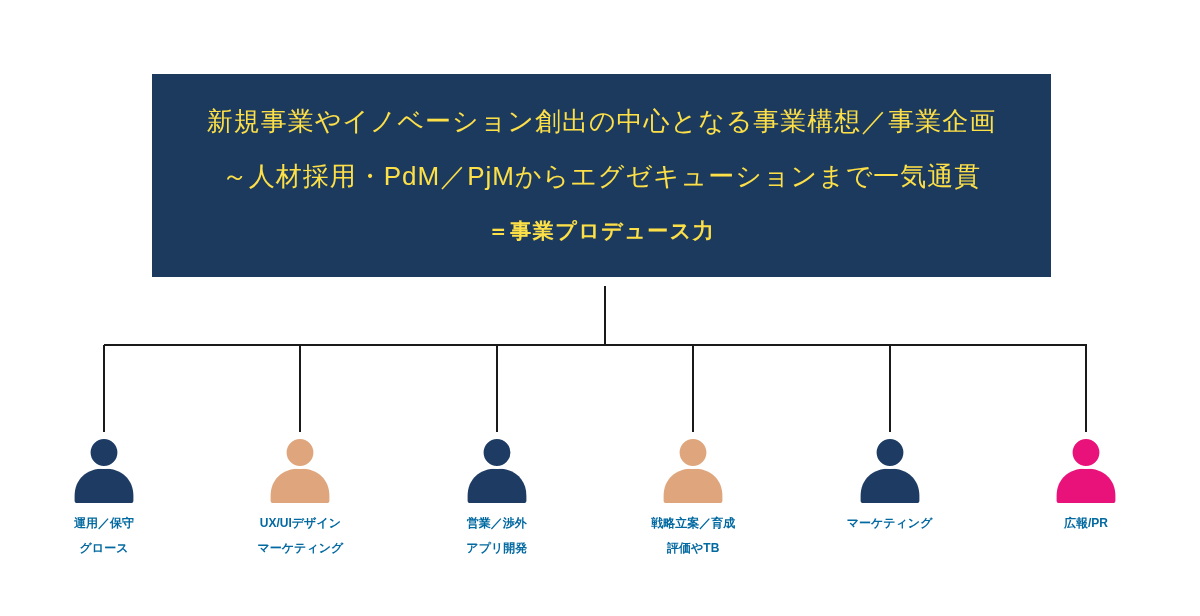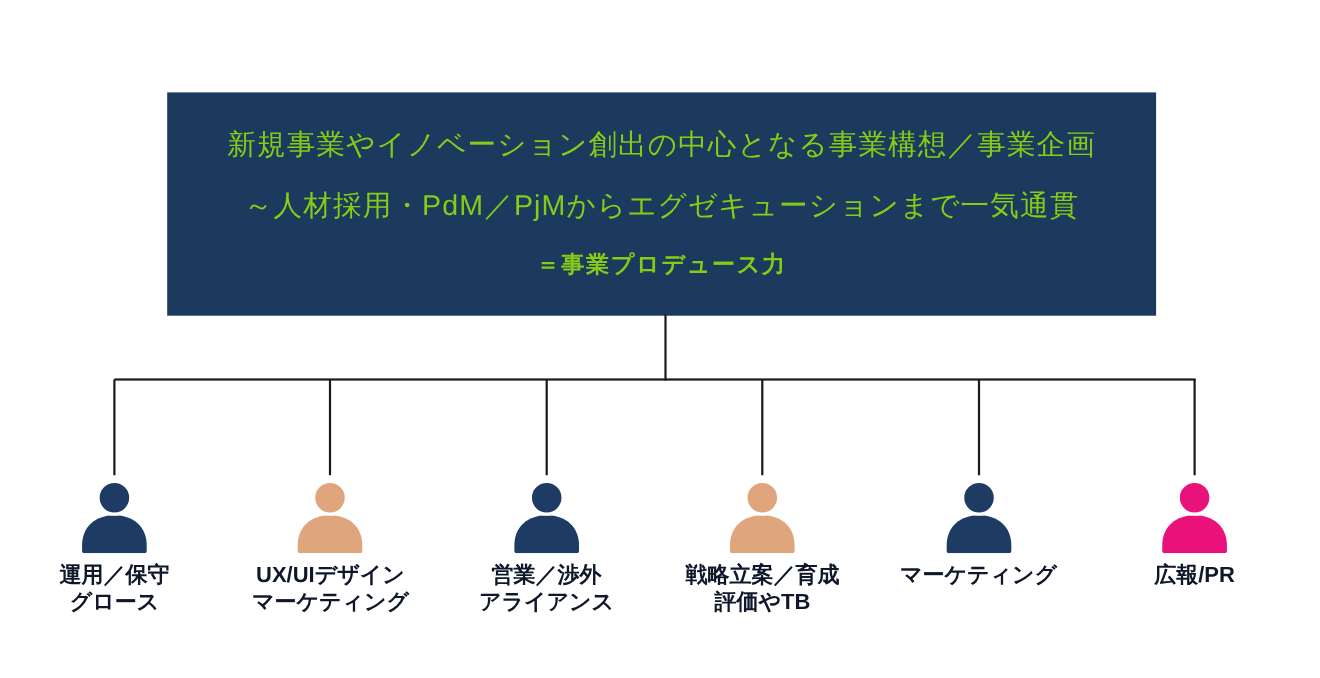--- a/index.html
+++ b/index.html
@@ -10,25 +10,25 @@
     width: 1200px;
     height: 616px;
     background: #ffffff;
     overflow: hidden;
   }
 
   
   .hero {
     position: absolute;
     left: 152px;
-    top: 84px;
+    top: 74px;
     width: 899px;
     height: 203px;
     background: #1c3a5e;
-    color: #84cc16;
+    color: #fde047;
     display: flex;
     flex-direction: column;
     align-items: center;
     justify-content: center;
     gap: 27px;
     text-align: center;
   }
   .hero-line {
     font-size: 26px;
     line-height: 28px;
@@ -78,23 +78,23 @@
   }
   .drop {
     width: 2px;
     height: 87px;
     background: #1a1a1a;
     margin-bottom: 5px;
   }
   .person { display: block; }
   .label {
     margin-top: 8px;
-    font-size: 20px;
+    font-size: 12px;
     font-weight: bold;
-    color: #0f172a;
+    color: #0369a1;
     text-align: center;
     line-height: 25px;
     white-space: nowrap;
   }
 </style>
 </head>
 <body>
 
 <div class="canvas">
 
@@ -136,21 +136,21 @@
 
 
     <div class="member">
       <div class="drop"></div>
       <svg class="person" width="66" height="66" viewBox="0 0 64 64">
         <path d="M6 64 Q3.5 64 3.5 61.5 L3.5 57 C3.5 41 15 30.5 32 30.5 C49 30.5 60.5 41 60.5 57 L60.5 61.5 Q60.5 64 58 64 Z" fill="#1e3c63"></path>
         <circle cx="32" cy="15" r="14.5" stroke="#ffffff" stroke-width="3" fill="#1e3c63"></circle>
       </svg>
       <div class="label">
         <div>営業／渉外</div>
-        <div>アライアンス</div>
+        <div>アプリ開発</div>
       </div>
     </div>
 
     <div class="member">
       <div class="drop"></div>
       <svg class="person" width="66" height="66" viewBox="0 0 64 64">
         <path d="M6 64 Q3.5 64 3.5 61.5 L3.5 57 C3.5 41 15 30.5 32 30.5 C49 30.5 60.5 41 60.5 57 L60.5 61.5 Q60.5 64 58 64 Z" fill="#dfa67d"></path>
         <circle cx="32" cy="15" r="14.5" stroke="#ffffff" stroke-width="3" fill="#dfa67d"></circle>
       </svg>
       <div class="label">

